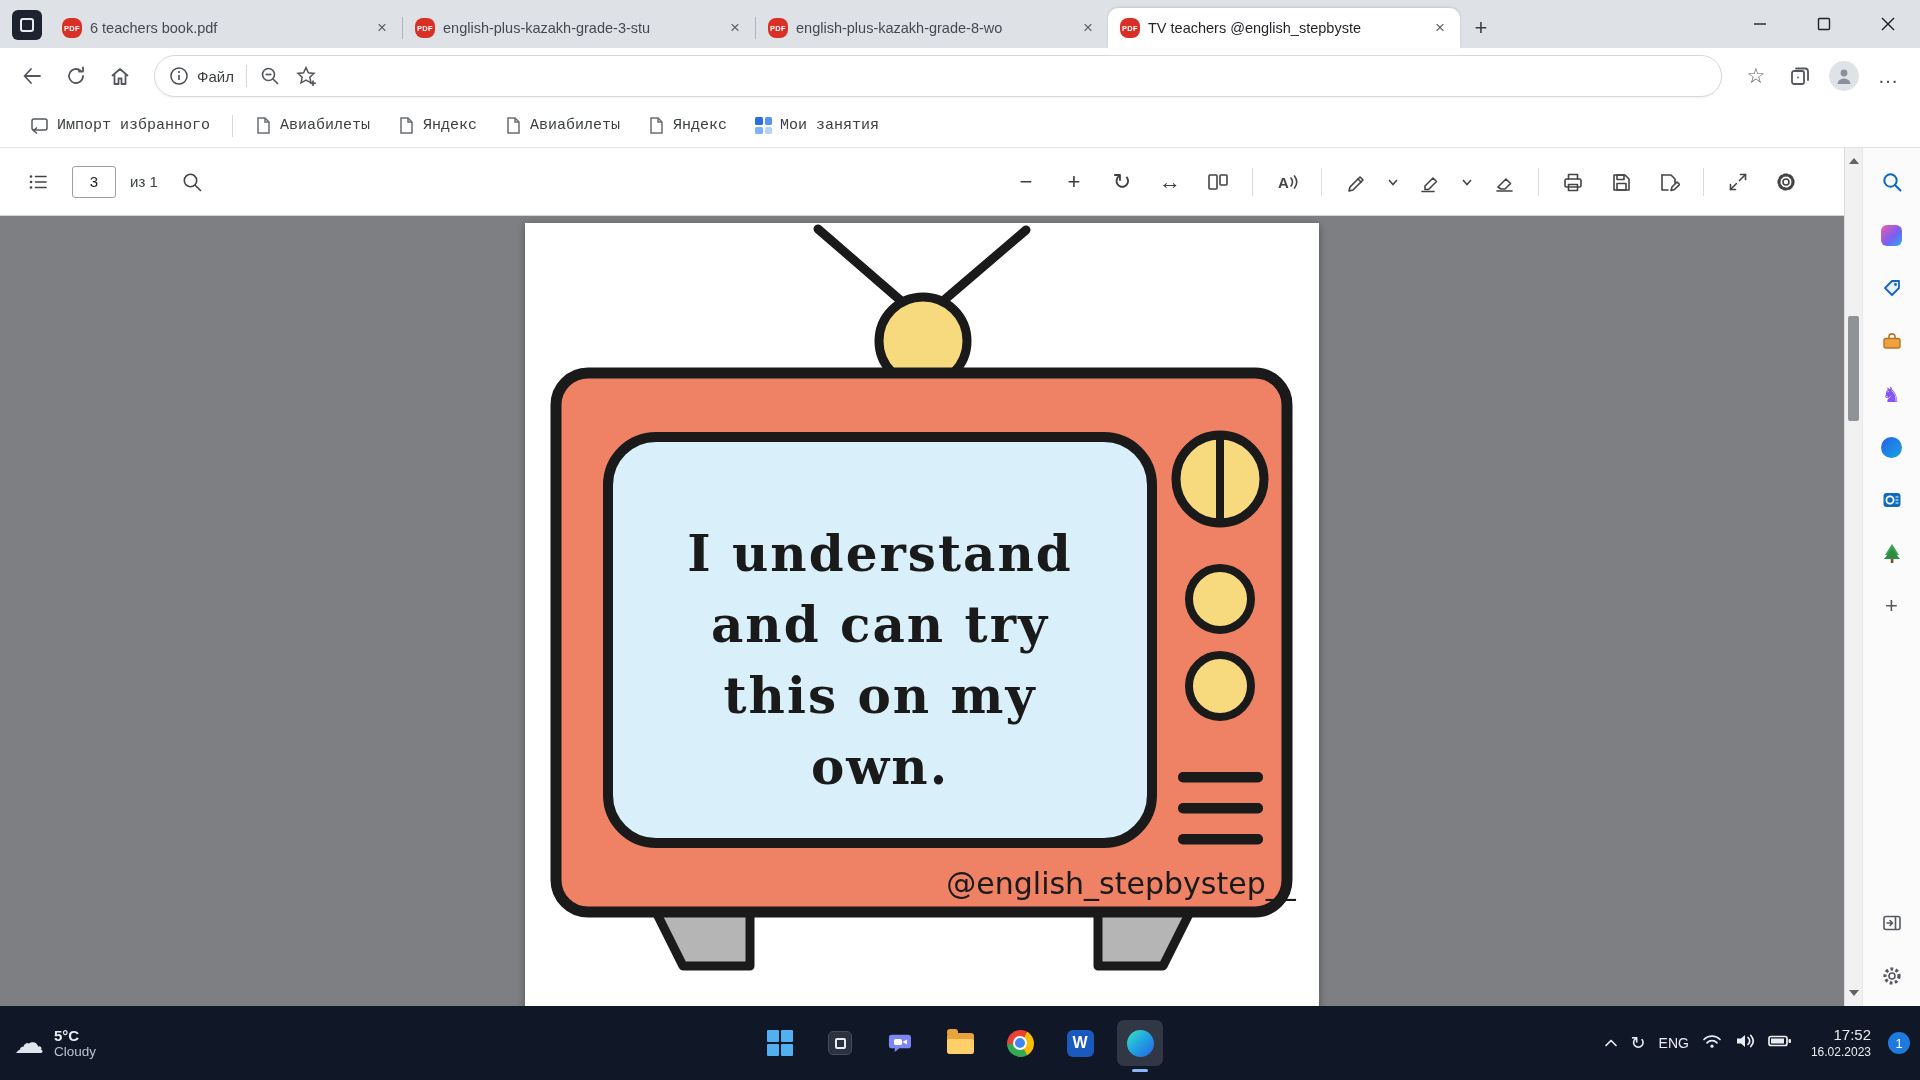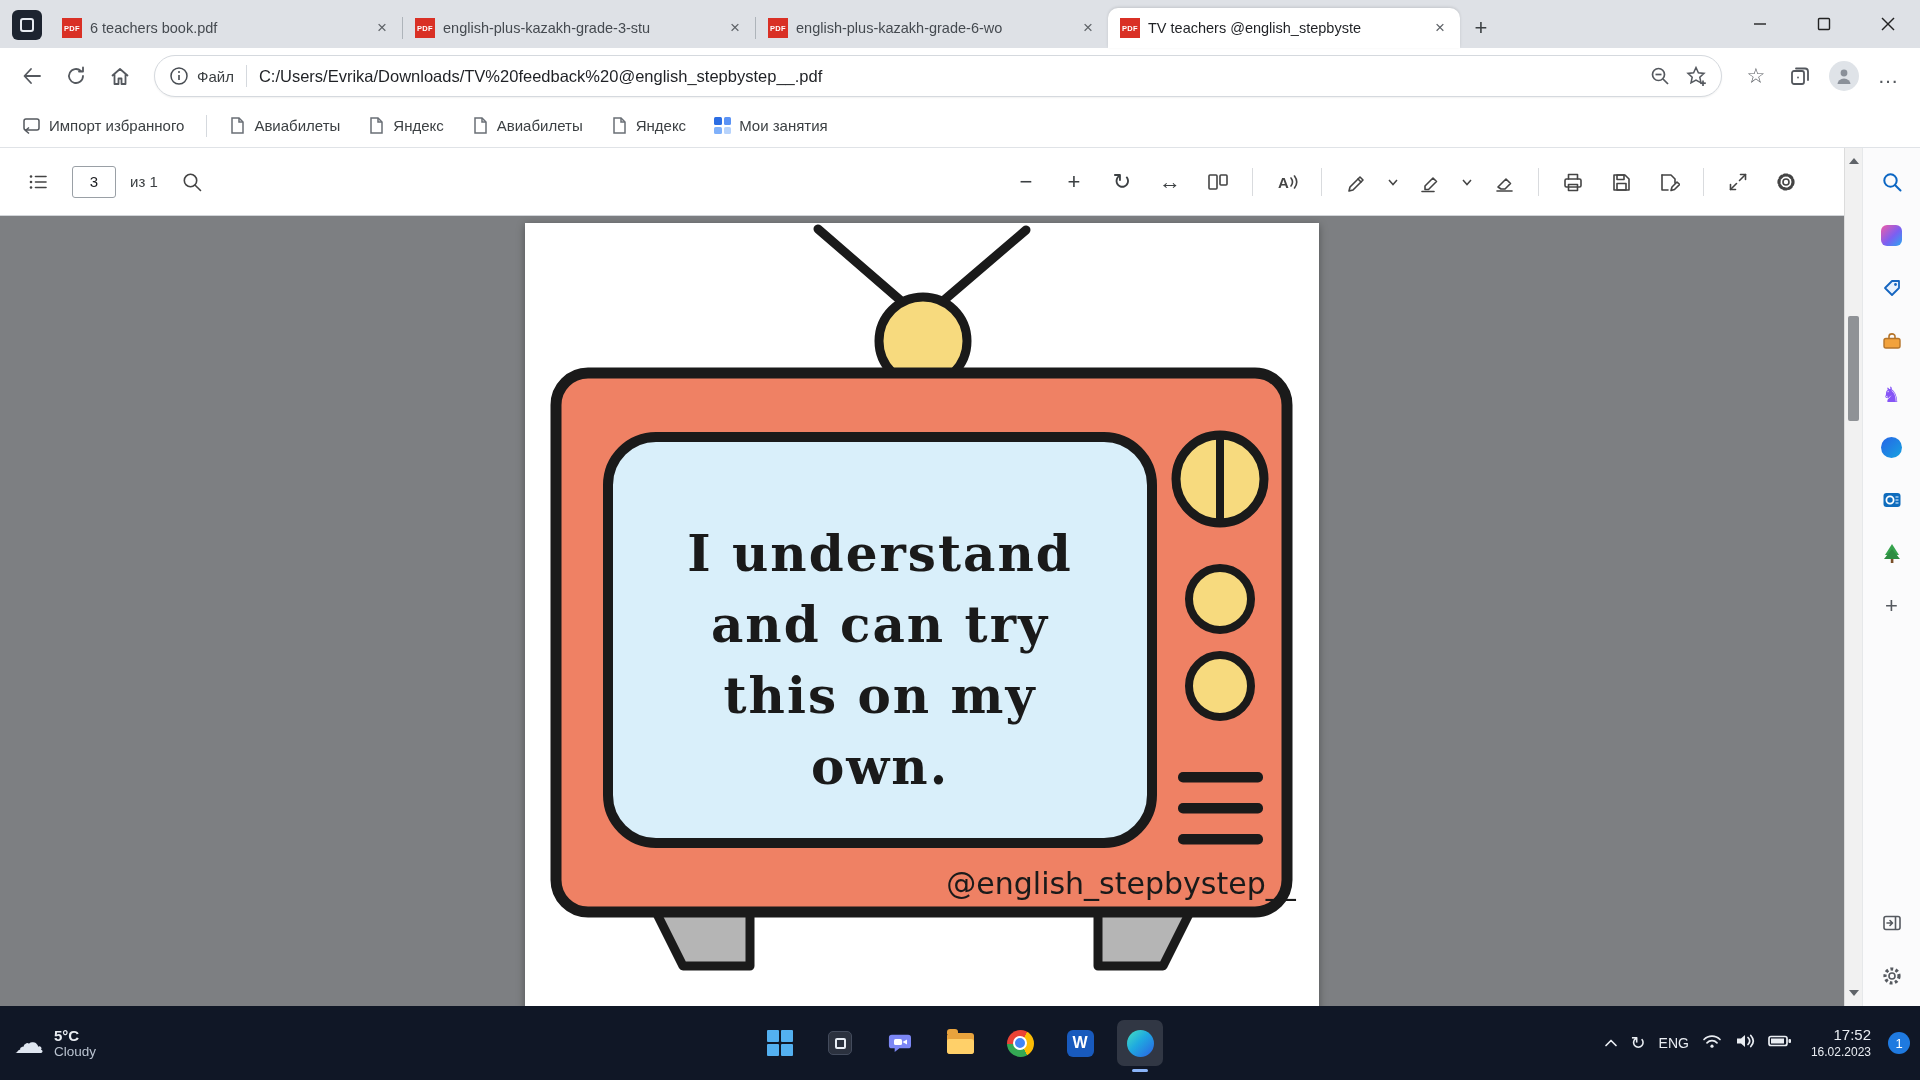--- a/index.html
+++ b/index.html
@@ -7,42 +7,42 @@
   body { font-family:"Liberation Sans","DejaVu Sans",sans-serif; background:#dee1e6; color:#202124; }
   .screen { width:1920px; height:1080px; display:flex; flex-direction:column; }
 
   
   .tabstrip { height:48px; background:#dee1e6; display:flex; align-items:flex-end; padding-left:10px; position:relative; flex:0 0 auto; }
   .ws-btn { width:30px; height:30px; margin:0 8px 8px 2px; border-radius:6px; background:#1d2430; display:flex; align-items:center; justify-content:center; }
   .ws-btn .inner { width:14px; height:14px; border:2px solid #e8ecf2; border-radius:3px; }
   .tab { width:352px; height:40px; display:flex; align-items:center; gap:8px; padding:0 10px 0 12px; font-size:14.5px; color:#454a50; border-radius:10px 10px 0 0; }
   .tab.active { background:#ffffff; color:#1f2125; box-shadow:0 -1px 3px rgba(0,0,0,.12); }
   .tab-label { flex:1; white-space:nowrap; overflow:hidden; }
-  .pdfbadge { flex:0 0 auto; width:20px; height:20px; background:#d93025; color:#fff; font-size:7.5px; font-weight:bold; border-radius:0; display:flex; align-items:center; justify-content:center; letter-spacing:.3px; }
+  .pdfbadge { flex:0 0 auto; width:20px; height:20px; background:#d93025; color:#fff; font-size:7.5px; font-weight:bold; border-radius:8px; display:flex; align-items:center; justify-content:center; letter-spacing:.3px; }
   .tab-close { flex:0 0 auto; width:20px; height:20px; border-radius:50%; display:flex; align-items:center; justify-content:center; font-size:17px; color:#5f6368; }
   .tabsep { width:1px; height:22px; background:#aeb4ba; margin-bottom:9px; }
   .newtab { width:30px; height:30px; margin:0 0 5px 6px; border-radius:6px; font-size:22px; color:#3c4043; display:flex; align-items:center; justify-content:center; }
   .tabspacer { flex:1; }
   .winctl { width:64px; height:48px; align-self:flex-start; display:flex; align-items:center; justify-content:center; color:#222; }
   .winctl svg { stroke:#222; }
 
   
   .navbar { height:56px; background:#ffffff; display:flex; align-items:center; padding:0 12px; gap:4px; flex:0 0 auto; }
   .nav-btn { width:40px; height:40px; border-radius:8px; display:flex; align-items:center; justify-content:center; color:#54585e; font-size:21px; }
   .nav-btn svg { stroke:#54585e; fill:none; stroke-width:1.8; stroke-linecap:round; stroke-linejoin:round; }
   .addressbar { flex:1; height:42px; margin:0 10px; background:#ffffff; border:1px solid #d5d9de; border-radius:21px; display:flex; align-items:center; padding:4px 14px; box-shadow:0 1px 2px rgba(0,0,0,.06); }
   .ab-info { display:flex; align-items:center; gap:8px; color:#474c52; }
   .file-label { font-size:15px; color:#3c4043; }
   .vdiv { width:1px; height:22px; background:#d5d9de; margin:0 12px; }
   .url { flex:1; font-size:16.5px; color:#1f2125; white-space:nowrap; overflow:hidden; }
   .ab-right { display:flex; align-items:center; gap:14px; }
   .avatar-circle { width:30px; height:30px; border-radius:50%; background:#dfe3e8; display:flex; align-items:center; justify-content:center; }
 
   
-  .bookmarks { height:44px; background:#ffffff; border-bottom:1px solid #e0e3e7; display:flex; align-items:center; padding:0 12px; gap:8px; flex:0 0 auto; }
+  .bookmarks { height:44px; background:#ffffff; border-bottom:1px solid #e0e3e7; display:flex; align-items:center; padding:0 20px; gap:8px; flex:0 0 auto;font-family:Liberation Mono, monospace; }
   .bm { display:flex; align-items:center; gap:8px; font-size:15px; color:#3c4043; padding:6px 10px; border-radius:6px; }
   .bm svg { flex:0 0 auto; }
   .bm-div { width:1px; height:22px; background:#d5d9de; margin:0 4px; }
   .grid4 { width:17px; height:17px; display:grid; grid-template-columns:1fr 1fr; gap:2px; }
   .grid4 i { border-radius:1.5px; }
   .grid4 i:nth-child(1){background:#2b6de3}.grid4 i:nth-child(2){background:#5b93f5}
   .grid4 i:nth-child(3){background:#7fb0fa}.grid4 i:nth-child(4){background:#b7d3fc}
 
   
   .content-row { flex:1; display:flex; min-height:0; }
@@ -126,21 +126,21 @@
     </div>
     <div class="tabsep"></div>
     <div class="tab">
       <span class="pdfbadge">PDF</span>
       <span class="tab-label">english-plus-kazakh-grade-3-stu</span>
       <span class="tab-close">×</span>
     </div>
     <div class="tabsep"></div>
     <div class="tab">
       <span class="pdfbadge">PDF</span>
-      <span class="tab-label">english-plus-kazakh-grade-6-wo</span>
+      <span class="tab-label">english-plus-kazakh-grade-8-wo</span>
       <span class="tab-close">×</span>
     </div>
     <div class="tab active">
       <span class="pdfbadge">PDF</span>
       <span class="tab-label">TV teachers @english_stepbyste</span>
       <span class="tab-close">×</span>
     </div>
 
     <div class="newtab">+</div>
     <div class="tabspacer"></div>
@@ -184,21 +184,20 @@
     <div class="addressbar">
       <span class="ab-info">
         <svg width="20" height="20">
             <circle cx="10" cy="10" r="8" fill="none" stroke="#474c52" stroke-width="1.5"></circle>
             <line x1="10" y1="9" x2="10" y2="14" stroke="#474c52" stroke-width="1.6"></line>
             <circle cx="10" cy="6" r="1" fill="#474c52" stroke="none"></circle>
           </svg>
         <span class="file-label">Файл</span>
       </span>
       <span class="vdiv"></span>
-      <span class="url">C:/Users/Evrika/Downloads/TV%20feedback%20@english_stepbystep__.pdf</span>
       <span class="ab-right">
         <svg width="22" height="22">
             <circle cx="9.5" cy="9.5" r="6" fill="none" stroke="#54585e" stroke-width="1.7"></circle>
             <line x1="6.5" y1="9.5" x2="12.5" y2="9.5" stroke="#54585e" stroke-width="1.7"></line>
             <line x1="14" y1="14" x2="19" y2="19" stroke="#54585e" stroke-width="1.7"></line>
           </svg>
         <svg width="22" height="22">
             <path d="M11 2.5 L13.4 7.8 L19 8.4 L14.8 12.2 L16 17.8 L11 15 L6 17.8 L7.2 12.2 L3 8.4 L8.6 7.8 Z" fill="none" stroke="#54585e" stroke-width="1.5"></path>
             <line x1="18" y1="15.5" x2="18" y2="21" stroke="#54585e" stroke-width="1.7"></line>
             <line x1="15.2" y1="18.2" x2="20.8" y2="18.2" stroke="#54585e" stroke-width="1.7"></line>

